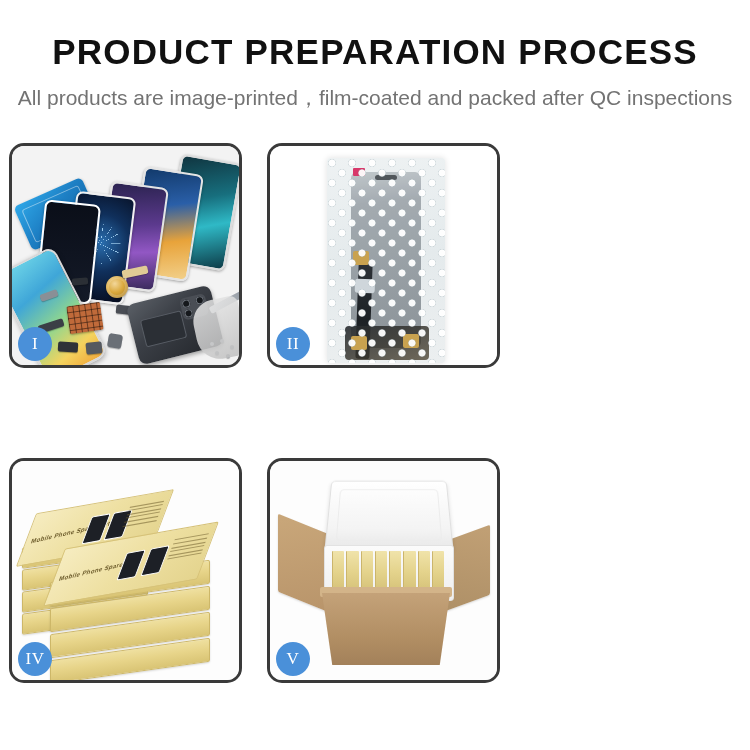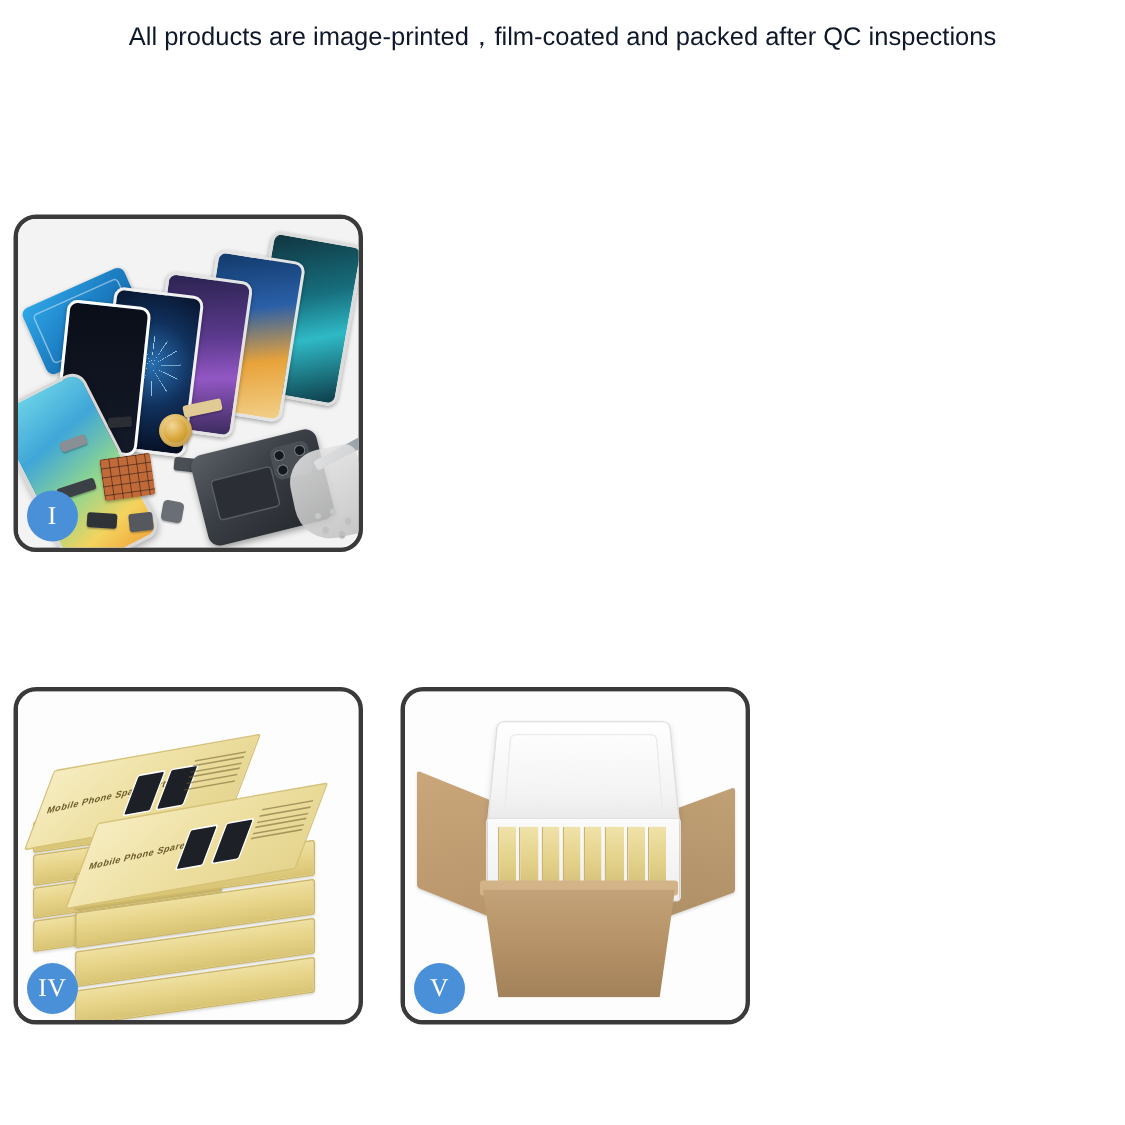--- a/index.html
+++ b/index.html
@@ -14,21 +14,21 @@
   
   .header { position: absolute; left: 0; top: 0; width: 750px; text-align: center; }
   .title {
     font-family: "Liberation Sans", sans-serif;
     font-size: 35px; font-weight: 700; letter-spacing: 1.2px;
     color: #111111; margin: 0; padding-top: 34px; line-height: 1.05;
     white-space: nowrap;
   }
   .subtitle {
     font-family: "Liberation Sans", sans-serif;
-    font-size: 17px; font-weight: 400; color: #0f172a;
+    font-size: 21px; font-weight: 400; color: #737373;
     margin: 0; padding-top: 13px; white-space: nowrap;
   }
 
   
   .grid { position: absolute; left: 9px; top: 143px; width: 732px; height: 540px; }
   .panel {
     position: absolute;
     width: 233px; height: 225px;
     border: 3px solid #3a3a3a;
     border-radius: 15px;
@@ -442,20 +442,21 @@
     border-radius:2px;
     box-shadow: 2px 2px 4px rgba(0,0,0,.15);
   }
 </style>
 </head>
 <body>
 
 <div id="page">
 
   <div class="header">
+    <h1 class="title">PRODUCT PREPARATION PROCESS</h1>
     <p class="subtitle">All products are image-printed，film-coated and packed after QC inspections</p>
   </div>
 
   <div class="grid">
 
     <div class="panel r0 c0">
       <div class="stage p1bg">
         <div class="blueadh"></div>
         <div class="phfan">
           <div class="ph a"></div>
@@ -489,20 +490,37 @@
             <b></b>
             <b></b>
             <b></b>
             <b></b>
           </div>
         <div class="hand"></div>
       </div>
       <div class="badge">I</div>
     </div>
 
+    <div class="panel r0 c1">
+      <div class="stage p2bg">
+        <div class="bubblebag">
+          <div class="screenpart">
+            <div class="notch"></div>
+          </div>
+          <div class="redlabel"></div>
+          <div class="flexcable"></div>
+          <div class="connpad cp1"></div>
+          <div class="bottomparts"></div>
+          <div class="connpad cp2"></div>
+          <div class="connpad cp3"></div>
+          <div class="bubbles"></div>
+        </div>
+      </div>
+      <div class="badge">II</div>
+    </div>
 
 
     <div class="panel r1 c0">
       <div class="stage p4bg">
         <div class="stack">
           <div class="sbox l1"></div>
           <div class="sbox l2"></div>
           <div class="sbox l3"></div>
           <div class="sbox l4"></div>
 

